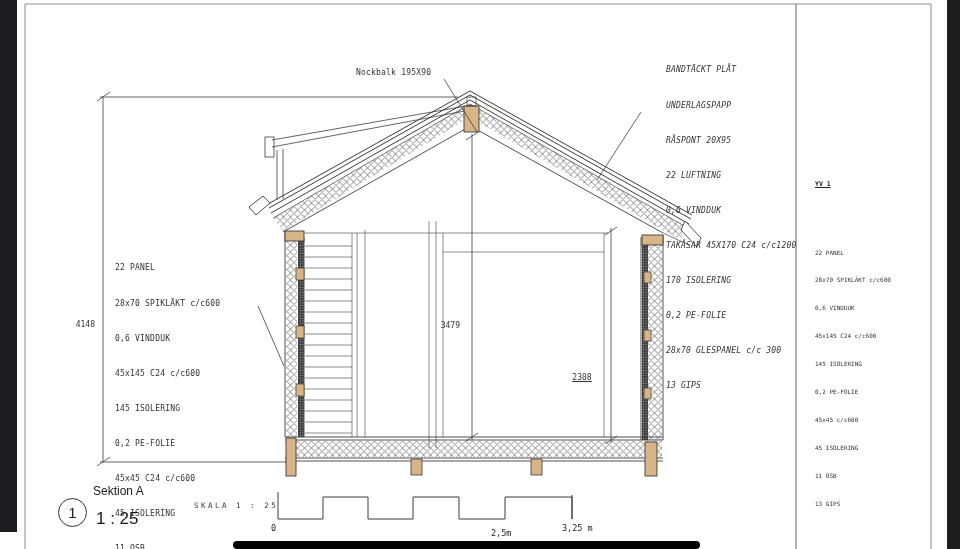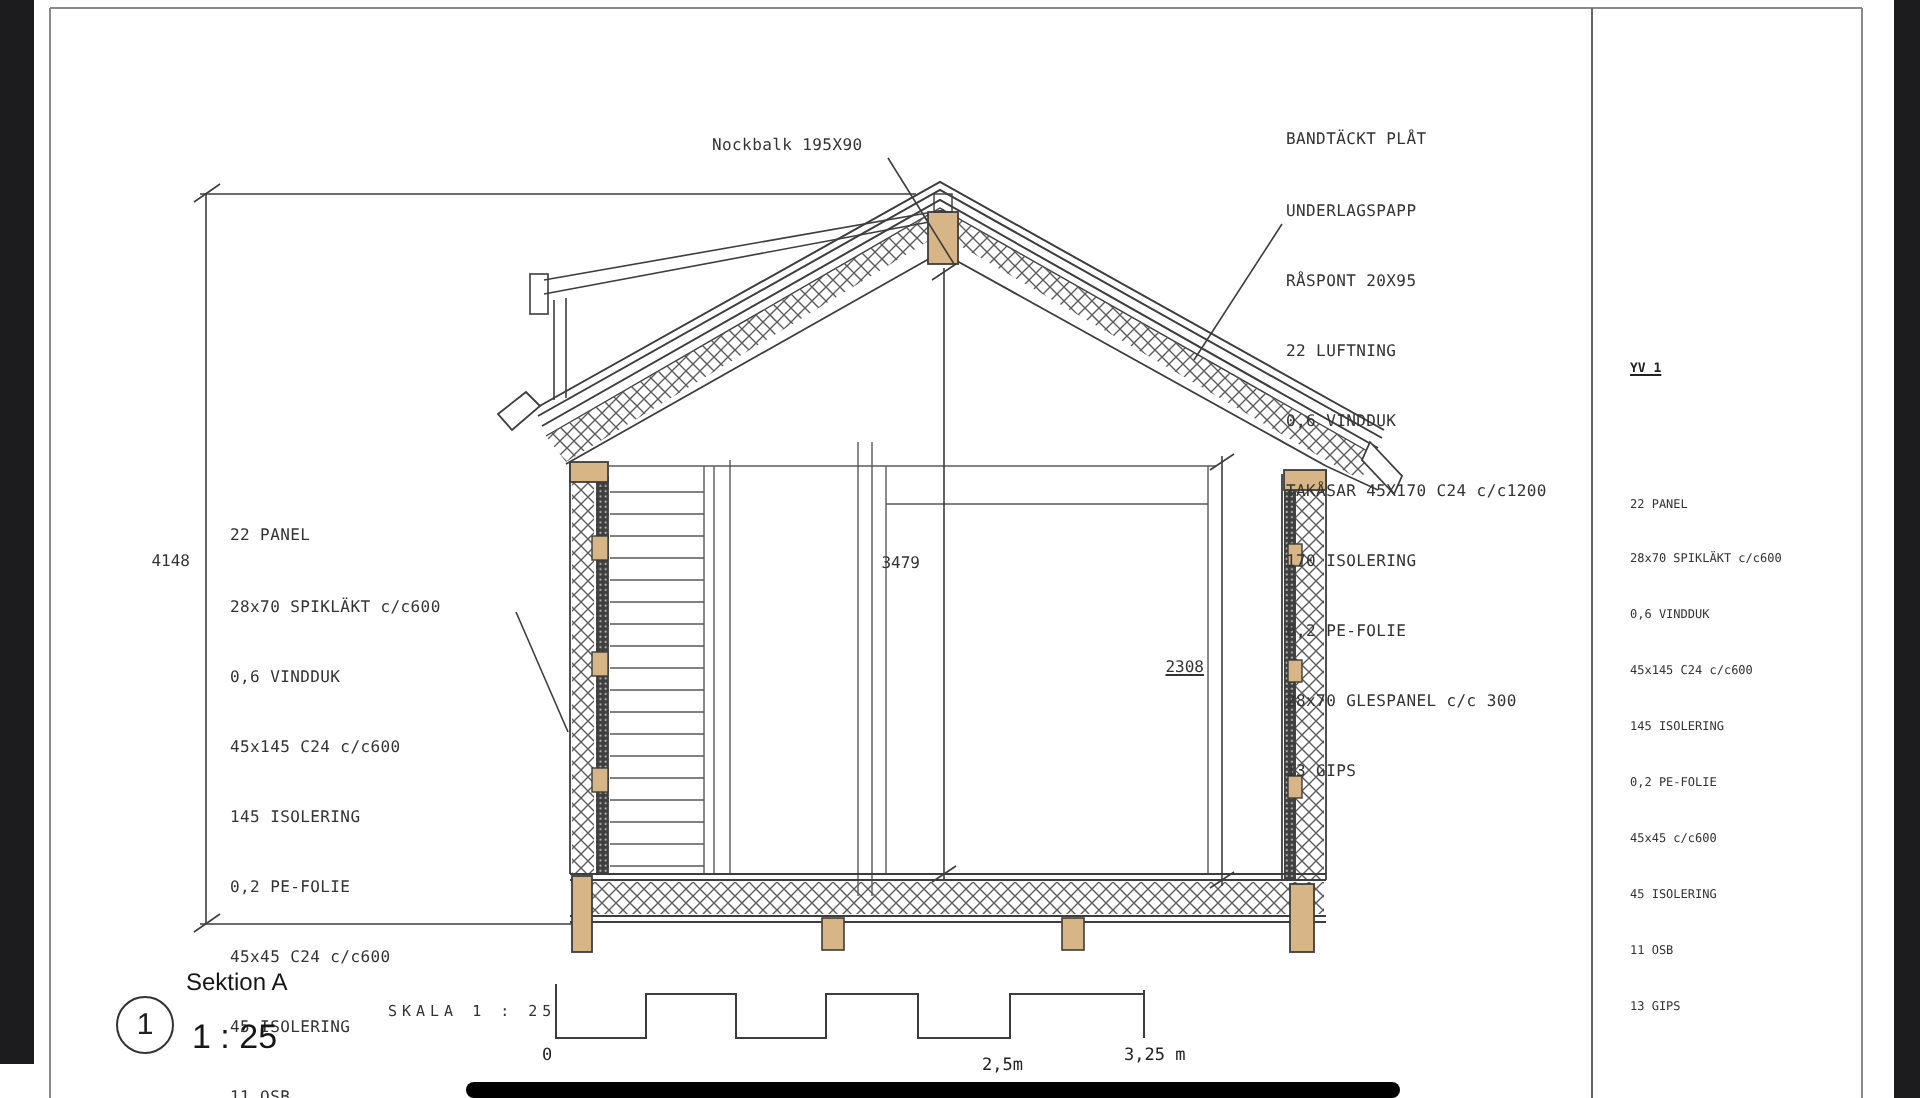--- a/index.html
+++ b/index.html
@@ -1,21 +1,21 @@
 <!DOCTYPE html>
 <html><head>
 <meta charset="utf-8">
 <style>
   html,body{margin:0;padding:0;background:#fff;}
   .stage{position:relative;width:960px;height:549px;overflow:hidden;background:#fff;
          font-family:"DejaVu Sans Mono",monospace;color:#2e2e2e;}
   .bar{position:absolute;background:#1c1c1e;}
   .txt{position:absolute;white-space:pre;}
   .note{font-size:8px;line-height:11.7px;letter-spacing:.2px;color:#333;}
-  .dim{font-size:8px;color:#333;}
+  .dim{font-size:8px;color:#333;margin-top:44px;}
   .small-note{font-size:6px;line-height:9.3px;color:#333;transform-origin:0 0;}
   .small-head{font-size:6.5px;font-weight:bold;text-decoration:underline;color:#222;}
   .title-name{font-family:"Liberation Sans",sans-serif;font-size:12px;color:#161616;}
   .title-scale{font-family:"Liberation Sans",sans-serif;font-size:17px;color:#161616;}
   .circ{position:absolute;width:27px;height:27px;border:1.3px solid #333;border-radius:50%;
         display:flex;align-items:center;justify-content:center;
         font-family:"Liberation Sans",sans-serif;font-size:15px;color:#222;background:#fff;}
   .skala{font-size:7.5px;letter-spacing:2.5px;color:#333;}
   .sclab{font-size:8.5px;color:#222;}
   svg{position:absolute;left:0;top:0;}
@@ -137,21 +137,21 @@
       <line x1="444" y1="79" x2="477" y2="132"></line>
       <line x1="641" y1="112" x2="597" y2="180"></line>
       <line x1="258" y1="306" x2="284" y2="366"></line>
     </g>
 
     <g stroke="#3d3d3d" stroke-width="1" fill="none">
       <path d="M278 492 L278 519 L323 519 L323 497 L368 497 L368 519 L413 519 L413 497 L459 497 L459 519 L505 519 L505 497 L572 497 L572 519 M572 495 L572 519"></path>
     </g>
   </svg>
 
-  <div class="txt note" style="left:643px;top:41px;">
+  <div class="txt note" style="left:666px;top:41px;font-style:italic;">
     <div>BANDTÄCKT PLÅT</div>
     <div>UNDERLAGSPAPP</div>
     <div>RÅSPONT 20X95</div>
     <div>22 LUFTNING</div>
     <div>0,6 VINDDUK</div>
     <div>TAKÅSAR 45X170 C24 c/c1200</div>
     <div>170 ISOLERING</div>
     <div>0,2 PE-FOLIE</div>
     <div>28x70 GLESPANEL c/c 300</div>
     <div>13 GIPS</div>
@@ -167,21 +167,21 @@
     <div>45x45 C24 c/c600</div>
     <div>45 ISOLERING</div>
     <div>11 OSB</div>
     
   </div>
 
   <div class="txt note" style="left:344px;top:67px;margin-left:12px;">Nockbalk 195X90</div>
 
   <div class="txt dim" style="left:45px;top:276px;width:50px;text-align:right;">4148</div>
   <div class="txt dim" style="left:430px;top:277px;width:30px;text-align:right;">3479</div>
-  <div class="txt dim" style="left:562px;top:329px;width:40px;text-align:right;text-decoration:underline;">2308</div>
+  <div class="txt dim" style="left:562px;top:329px;width:40px;text-align:center;text-decoration:underline;">2308</div>
 
   <div class="txt" style="left:815px;top:142px;">
     <div class="small-head">YV 1</div>
     <div class="small-note" style="margin-top:3px;">
       <div>22 PANEL</div>
       <div>28x70 SPIKLÄKT c/c600</div>
       <div>0,6 VINDDUK</div>
       <div>45x145 C24 c/c600</div>
       <div>145 ISOLERING</div>
       <div>0,2 PE-FOLIE</div>

